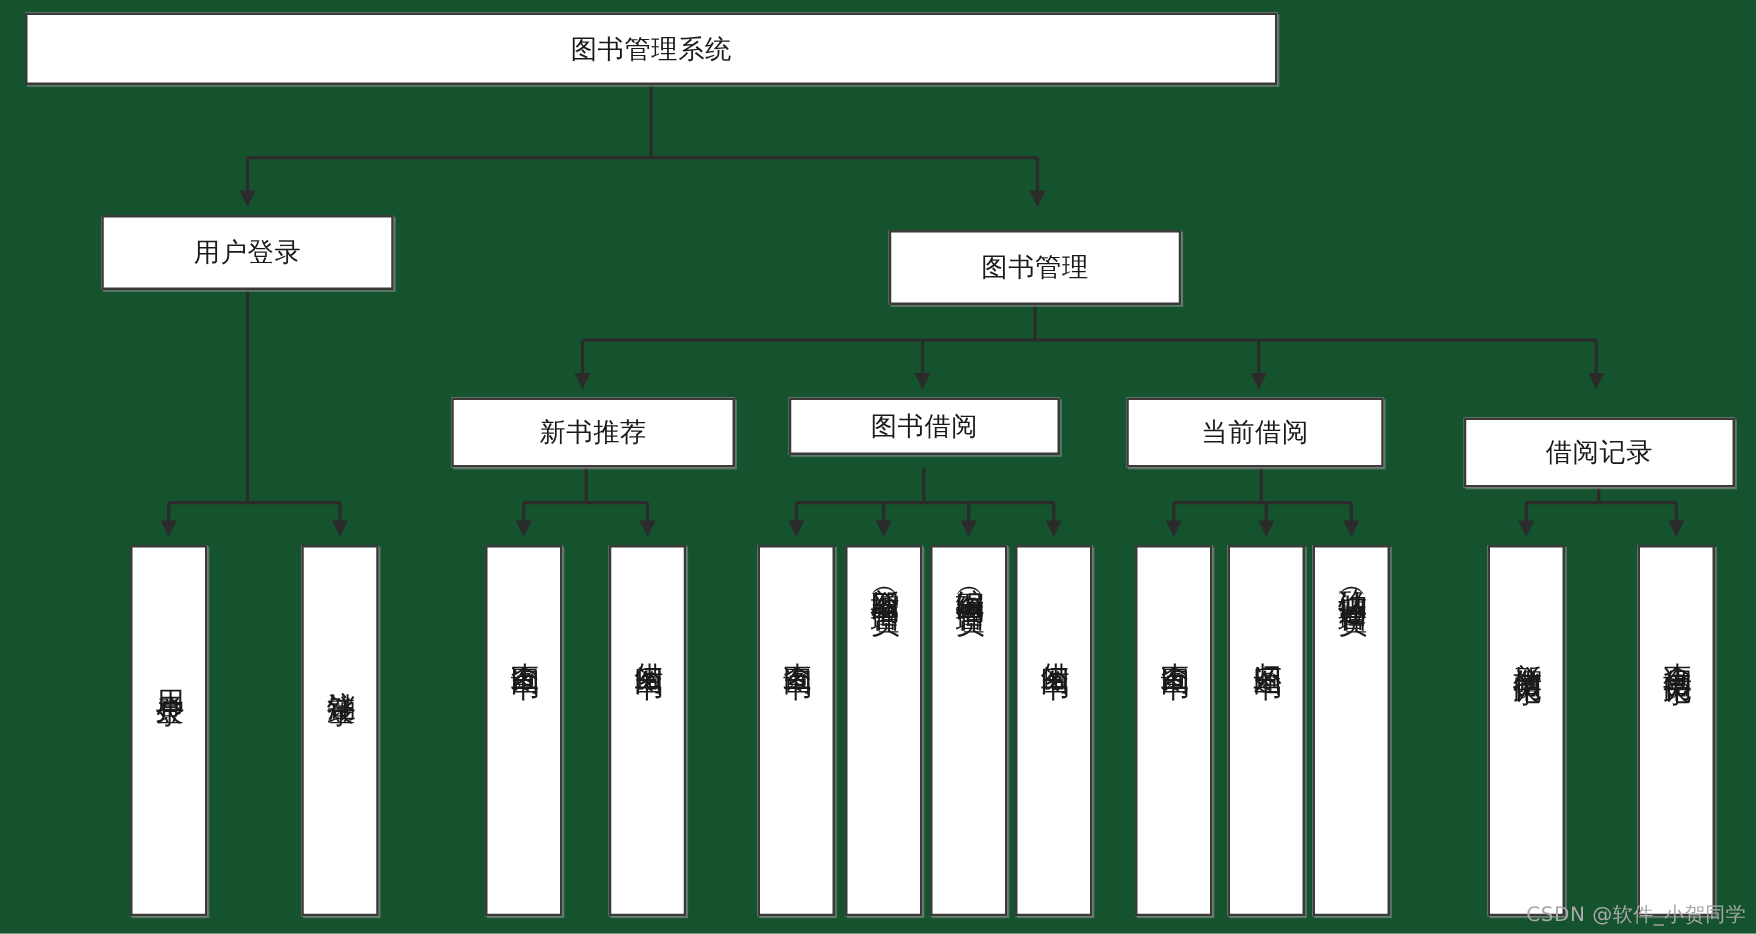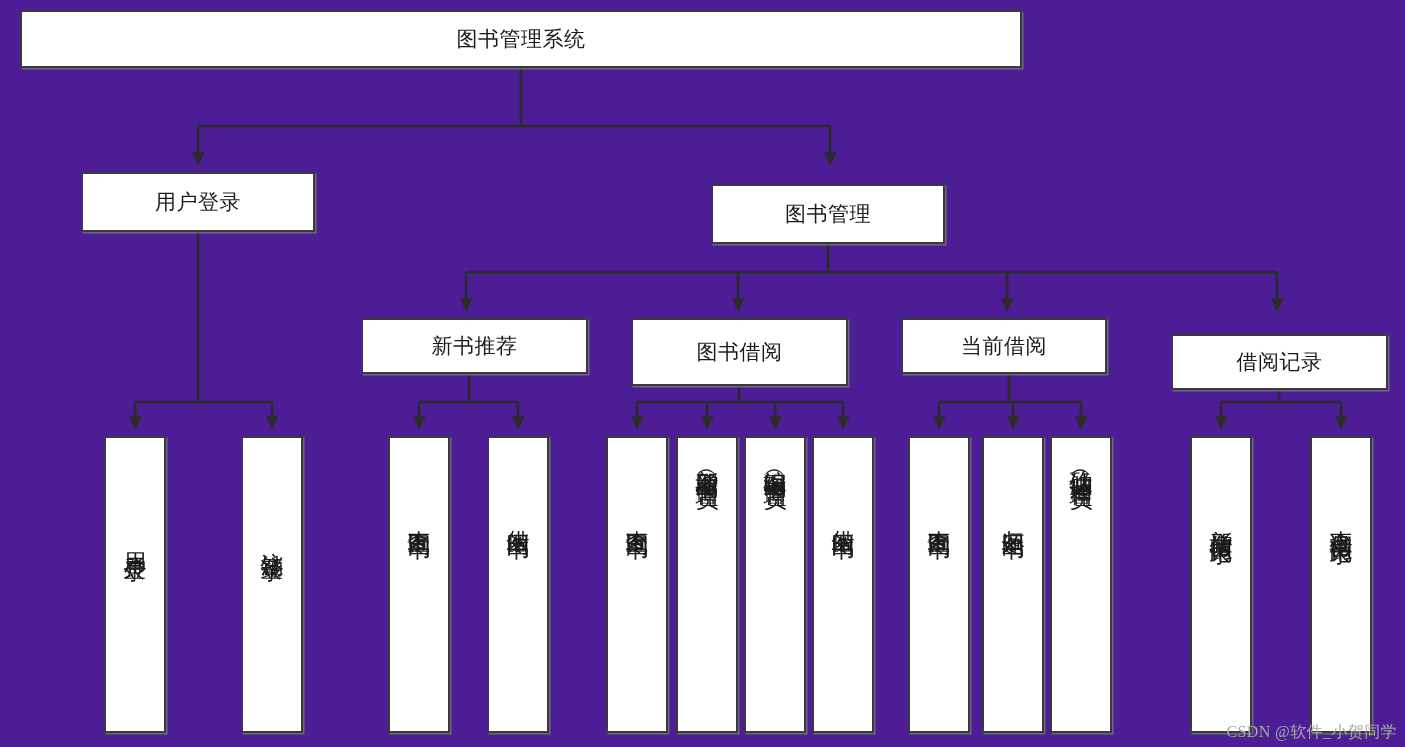--- a/index.html
+++ b/index.html
@@ -7,23 +7,22 @@
     padding: 0;
     background: #ffffff;
   }
   body {
     font-family: "DejaVu Sans", "Liberation Sans", sans-serif;
   }
   #canvas {
     position: relative;
     width: 1405px;
     height: 747px;
-    background: #4c1d95;
+    background: #14532d;
     overflow: hidden;
-    font-family: Liberation Serif, serif;
   }
   svg.connectors {
     position: absolute;
     left: 0;
     top: 0;
     width: 1405px;
     height: 747px;
     pointer-events: none;
   }
   .node {
@@ -140,21 +139,21 @@
   <div class="node horiz" id="node-l2-0" style="left: 81px; top: 172px; width: 234px; height: 60px;">
     <span class="label">用户登录</span>
   </div>
   <div class="node horiz" id="node-l2-1" style="left: 711px; top: 172px; width: 234px; height: 60px; margin-top: 12px;">
     <span class="label">图书管理</span>
   </div>
 
   <div class="node horiz" id="node-l3-0" style="left: 361px; top: 318px; width: 227px; height: 56px;">
     <span class="label">新书推荐</span>
   </div>
-  <div class="node horiz" id="node-l3-1" style="left: 631px; top: 318px; width: 217px; height: 68px;">
+  <div class="node horiz" id="node-l3-1" style="left: 631px; top: 318px; width: 217px; height: 46px;">
     <span class="label">图书借阅</span>
   </div>
   <div class="node horiz" id="node-l3-2" style="left: 901px; top: 318px; width: 206px; height: 56px;">
     <span class="label">当前借阅</span>
   </div>
   <div class="node horiz" id="node-l3-3" style="left: 1171px; top: 318px; width: 217px; height: 56px; margin-top: 16px;">
     <span class="label">借阅记录</span>
   </div>
 
   <div class="node vert short" id="node-leaf-0" style="left: 104px; top: 436px; width: 62px; height: 297px;">

